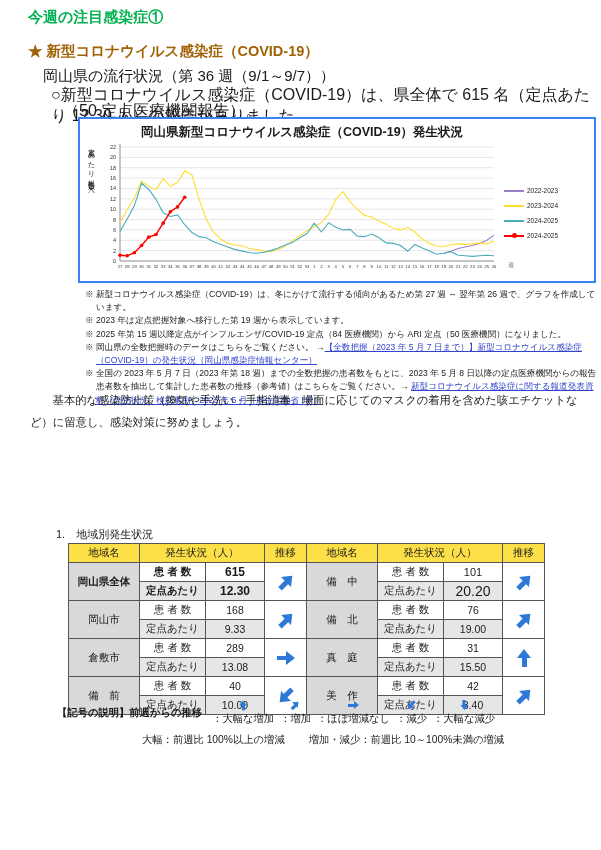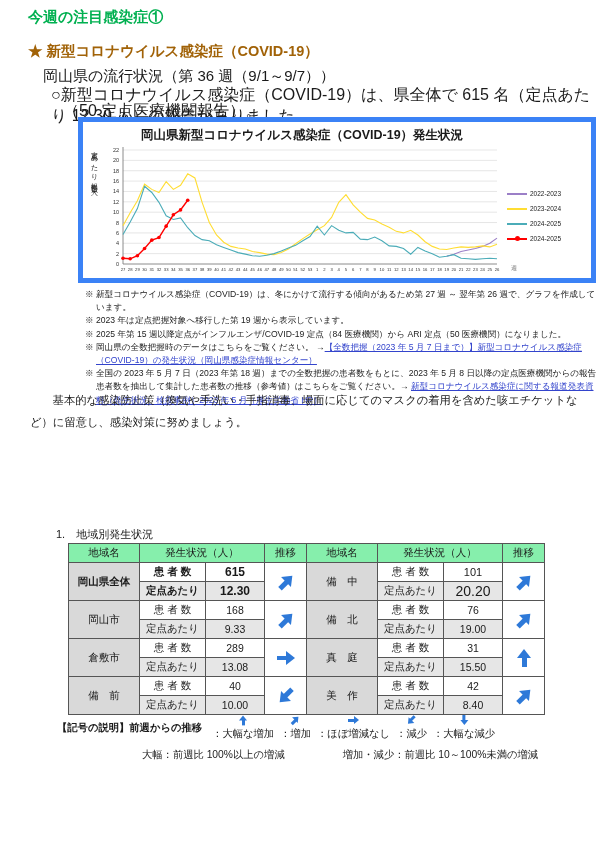--- a/index.html
+++ b/index.html
@@ -7,21 +7,21 @@
   .page{position:relative;width:601px;height:850px;background:#fff;margin:0 auto;
         font-family:"Liberation Sans",sans-serif;color:#1a1a1a;overflow:hidden;}
 
   .topic-title{position:absolute;left:28px;top:8px;font-size:15px;font-weight:bold;color:#00B050;}
   .disease-title{position:absolute;left:28px;top:42px;font-size:14.5px;font-weight:bold;color:#a16207;}
   .situation-line{position:absolute;left:43px;top:67px;font-size:15px;}
   .report-line1{position:absolute;left:51px;top:85px;font-size:16px;}
   .report-line2{position:absolute;left:63px;top:101px;font-size:16px;}
 
   
-  .chart-box{position:absolute;left:78px;top:117px;width:518px;height:166px;border:5px solid #3b82f6;background:#fff;padding-left:48px;}
+  .chart-box{position:absolute;left:78px;top:117px;width:518px;height:166px;border:2px solid #3b82f6;background:#fff;padding-left:48px;}
   .chart-title{position:absolute;left:0;right:70px;top:5px;text-align:center;font-size:12.5px;font-weight:bold;}
   .y-axis-title{position:absolute;left:6px;top:24px;writing-mode:vertical-rl;text-orientation:upright;
                 font-size:7px;letter-spacing:1.5px;color:#222;}
   .chart-svg{position:absolute;left:16px;top:22px;width:404px;height:140px;}
   .chart-legend{position:absolute;left:424px;top:68px;display:flex;flex-direction:column;gap:8px;}
   .legend-row{display:flex;align-items:center;gap:3px;}
   .legend-label{font-size:6.5px;color:#222;}
   .sw{position:relative;width:20px;height:2px;}
   .sw0{background:#9B7FC7;} .sw1{background:#FFDD33;} .sw2{background:#4BACB8;} .sw3{background:#FF0000;}
   .sw-dot{position:absolute;left:8px;top:-2px;width:5px;height:5px;border-radius:50%;background:#FF0000;}
@@ -36,21 +36,21 @@
   .body-text{position:absolute;left:30px;top:390px;width:549px;font-size:11.3px;line-height:21.5px;}
   .body-text p{margin:0 0 0 0;text-indent:1em;}
   .body-text p+p{margin-top:0;}
 
   .section-title{position:absolute;left:56px;top:527px;font-size:11px;}
 
   
   .region-table{position:absolute;left:68px;top:543px;border-collapse:collapse;table-layout:fixed;}
   .region-table th,.region-table td{border:1px solid #555;padding:0;text-align:center;vertical-align:middle;
       font-size:10.5px;font-weight:normal;}
-  .region-table th{background:#86efac;height:19px;}
+  .region-table th{background:#fde047;height:19px;}
   .col-region{width:71px;} .col-label{width:66px;} .col-value{width:59px;} .col-trend{width:42px;}
   .region-cell{background:#D9D9D9;}
   .row-patients td{height:19px;background:#fff;}
   .row-rate td{height:19px;background:#E6E6E6;margin-left:42px;}
   .row-patients td.region-cell, .row-rate td.region-cell{background:#D9D9D9;}
   .trend-cell{background:#fff !important;}
   .value-cell{font-size:11px;}
   .emph .value-cell, .emph .label-cell, .emph .region-cell{font-weight:bold;}
   .emph .value-cell{font-size:12px;}
 
@@ -60,25 +60,25 @@
   .arrow::after{content:"";position:absolute;left:10px;top:3px;border-left:9px solid #2E79D8;
       border-top:7px solid transparent;border-bottom:7px solid transparent;}
   .arrow[data-trend="up"]{transform:rotate(-90deg);}
   .arrow[data-trend="upright"]{transform:rotate(-45deg);}
   .arrow[data-trend="right"]{transform:rotate(0deg);}
   .arrow[data-trend="downleft"]{transform:rotate(135deg);}
   .arrow[data-trend="down"]{transform:rotate(90deg);}
   .arrow.small{zoom:0.62;}
 
   
-  .trend-legend{position:absolute;left:57px;top:714px;width:498px;font-size:10.3px;}
+  .trend-legend{position:absolute;left:57px;top:699px;width:498px;font-size:10.3px;}
   .tl-line1{display:flex;align-items:center;gap:6px;flex-wrap:nowrap;}
   .tl-item{display:flex;align-items:center;gap:1px;white-space:nowrap;flex-direction:column;}
   .tl-heading{font-weight:bold;margin-right:4px;white-space:nowrap;}
-  .tl-line2{display:flex;gap:58px;margin-top:7px;padding-left:85px;}
+  .tl-line2{display:flex;gap:24px;margin-top:7px;padding-left:85px;}
 </style>
 </head>
 <body>
 
 <div class="page">
 
   <div class="topic-title">今週の注目感染症①</div>
   <div class="disease-title">★ 新型コロナウイルス感染症（COVID-19）</div>
   <div class="situation-line">岡山県の流行状況（第 36 週（9/1～9/7））</div>
   <div class="report-line1">○新型コロナウイルス感染症（COVID-19）は、県全体で 615 名（定点あたり 12.30 人）の報告がありました</div>

